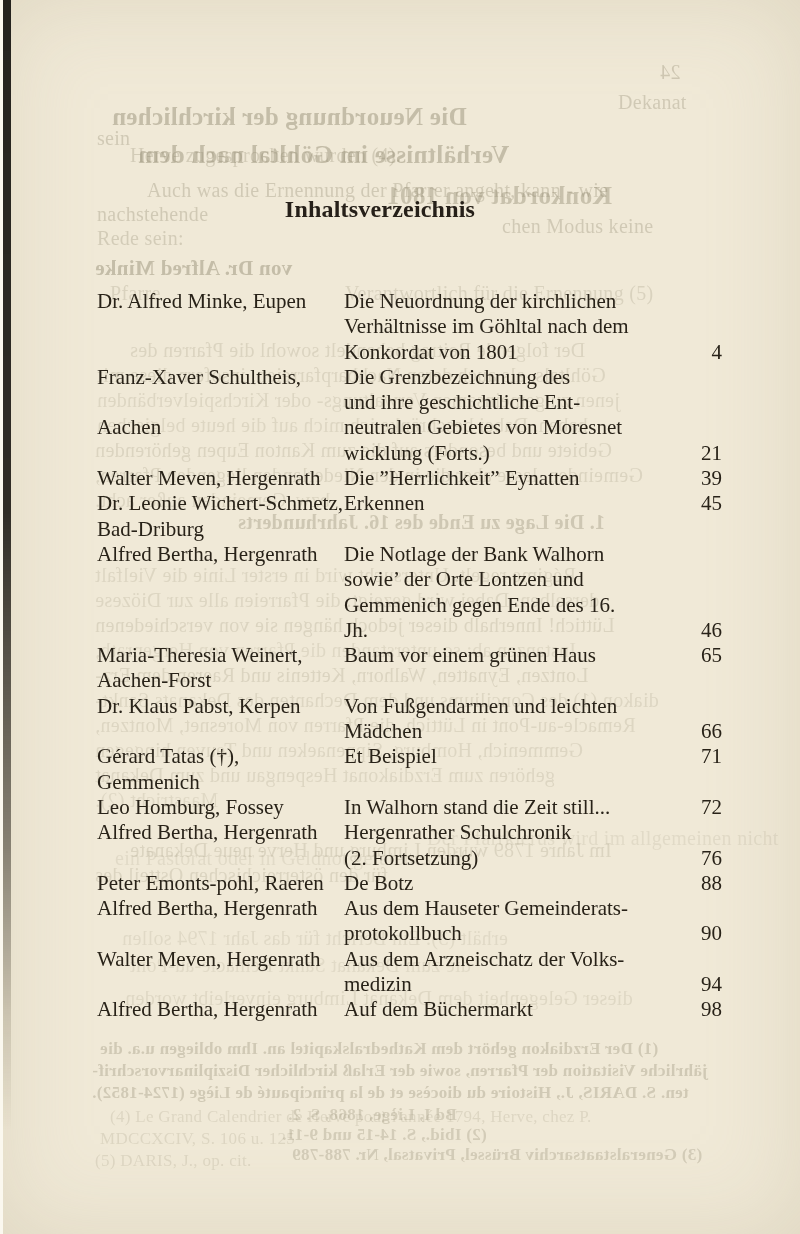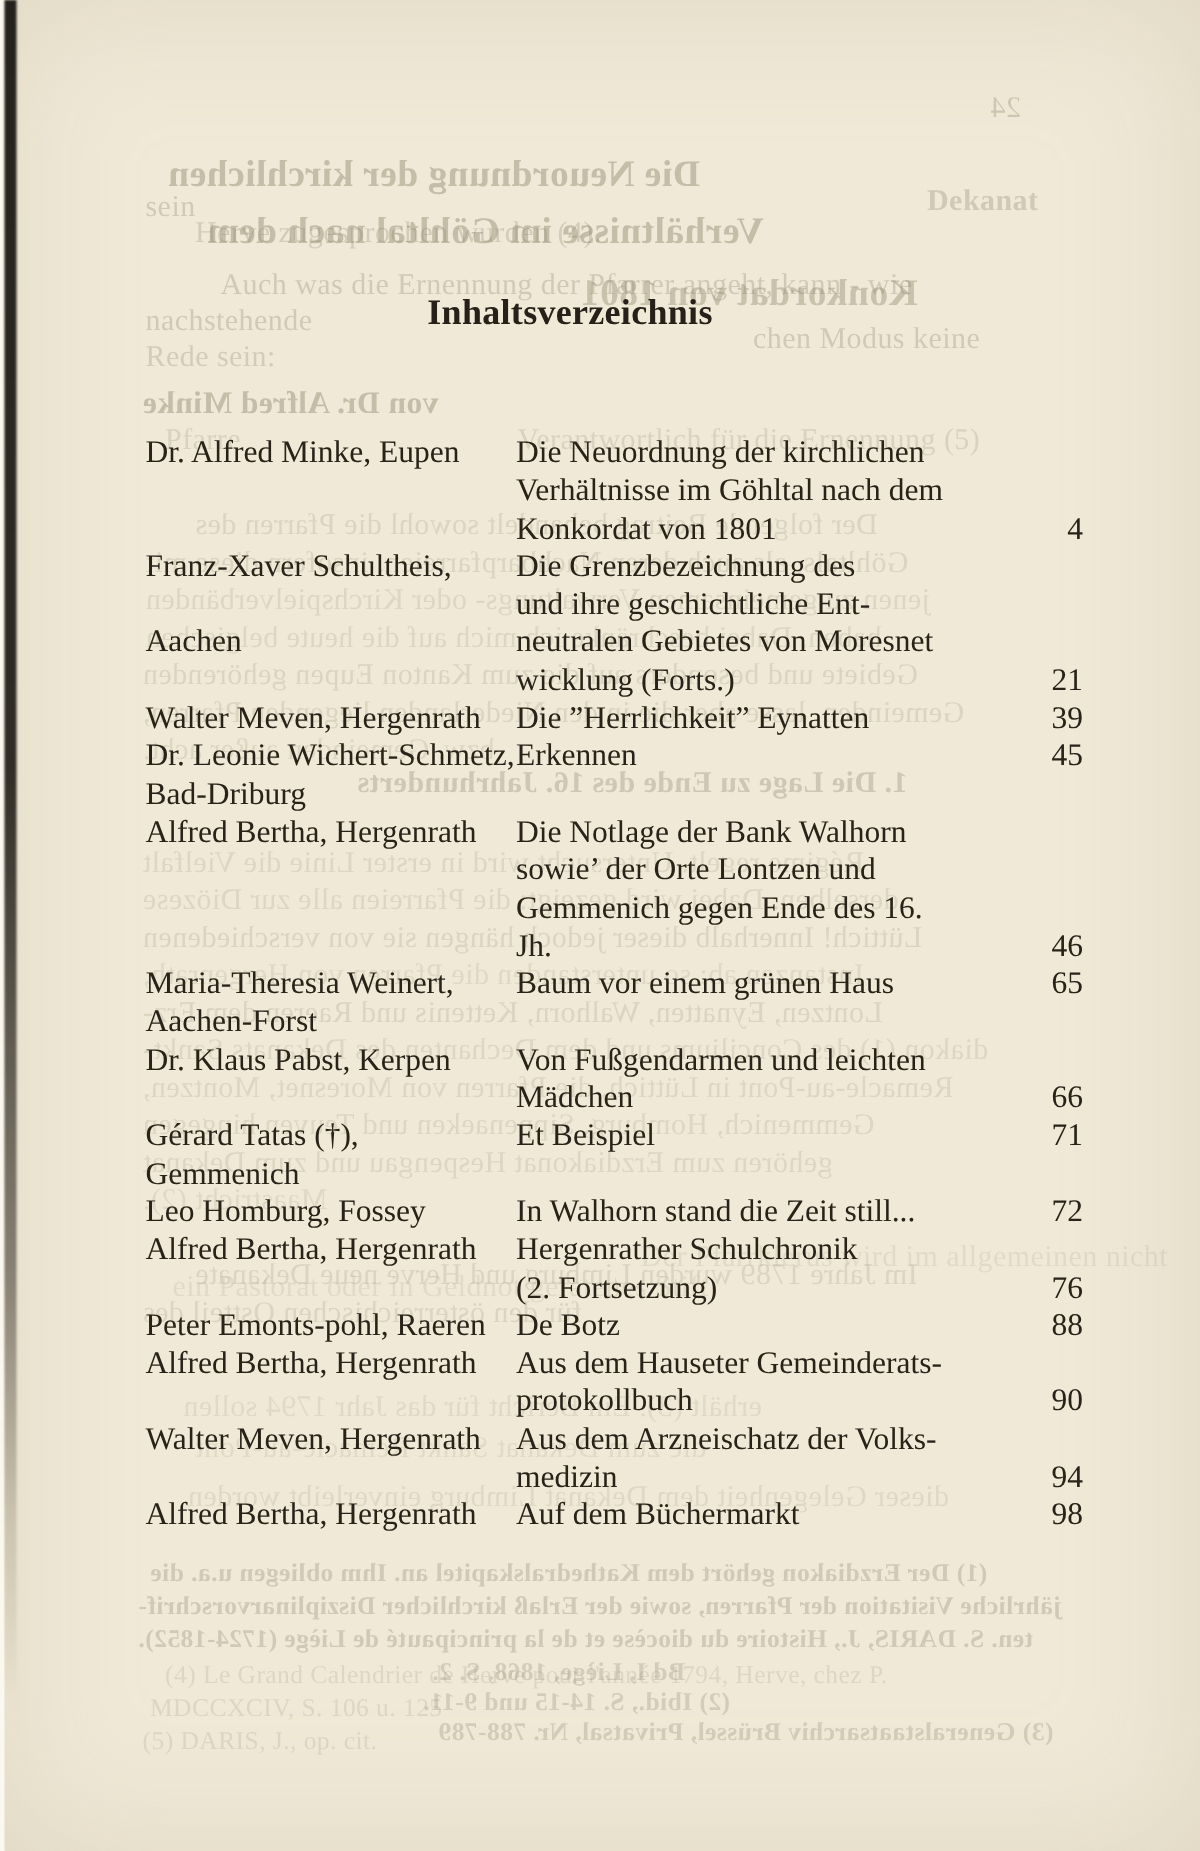--- a/index.html
+++ b/index.html
@@ -57,21 +57,21 @@
 <body>
 
 <div class="page">
   <div class="ghost-layer" id="ghost-layer">
       <span class="ghost mir" style="left: 660px; top: 62px; font-size: 20px; opacity: 0.32;">24</span>
       <span class="ghost mir gb" style="left: 112px; top: 104px; font-size: 25px; opacity: 0.42;">Die Neuordnung der kirchlichen</span>
       <span class="ghost mir gb" style="left: 138px; top: 142px; font-size: 25px; opacity: 0.42;">Verhältnisse im Göhltal nach dem</span>
       <span class="ghost mir gb" style="left: 387px; top: 183px; font-size: 25px; opacity: 0.38;">Konkordat von 1801</span>
       <span class="ghost mir gb" style="left: 95px; top: 258px; font-size: 21px; opacity: 0.42;">von Dr. Alfred Minke</span>
       <span class="ghost" style="left: 97px; top: 108px; font-size: 20px; opacity: 0.3; margin-top: 20px;">sein</span>
-      <span class="ghost" style="left: 618px; top: 124px; font-size: 20px; opacity: 0.3; font-weight: bold;">Dekanat</span>
+      <span class="ghost" style="left: 618px; top: 92px; font-size: 20px; opacity: 0.3;">Dekanat</span>
       <span class="ghost" style="left: 130px; top: 145px; font-size: 20px; opacity: 0.28;">Herve zugesprochen wurden (4).</span>
       <span class="ghost" style="left: 130px; top: 180px; font-size: 20px; opacity: 0.3; margin-left: 17px;">Auch was die Ernennung der Pfarrer angeht, kann - wie</span>
       <span class="ghost" style="left: 97px; top: 204px; font-size: 20px; opacity: 0.3;">nachstehende</span>
       <span class="ghost" style="left: 502px; top: 204px; font-size: 20px; opacity: 0.3; margin-top: 12px;">chen Modus keine</span>
       <span class="ghost" style="left: 97px; top: 228px; font-size: 20px; opacity: 0.28;">Rede sein:</span>
       <span class="ghost" style="left: 110px; top: 283px; font-size: 20px; opacity: 0.22;">Pfarre</span>
       <span class="ghost" style="left: 345px; top: 283px; font-size: 20px; opacity: 0.22;">Verantwortlich für die Ernennung (5)</span>
       <span class="ghost mir" style="left: 130px; top: 340px; font-size: 20px; opacity: 0.2;">Der folgende Beitrag behandelt sowohl die Pfarren des</span>
       <span class="ghost mir" style="left: 97px; top: 365px; font-size: 20px; opacity: 0.2;">Göhltals, als auch deren Nachbarpfarreien, insofern diese mit</span>
       <span class="ghost mir" style="left: 97px; top: 390px; font-size: 20px; opacity: 0.18;">jenen zu gemeinsamen Verwaltungs- oder Kirchspielverbänden</span>

